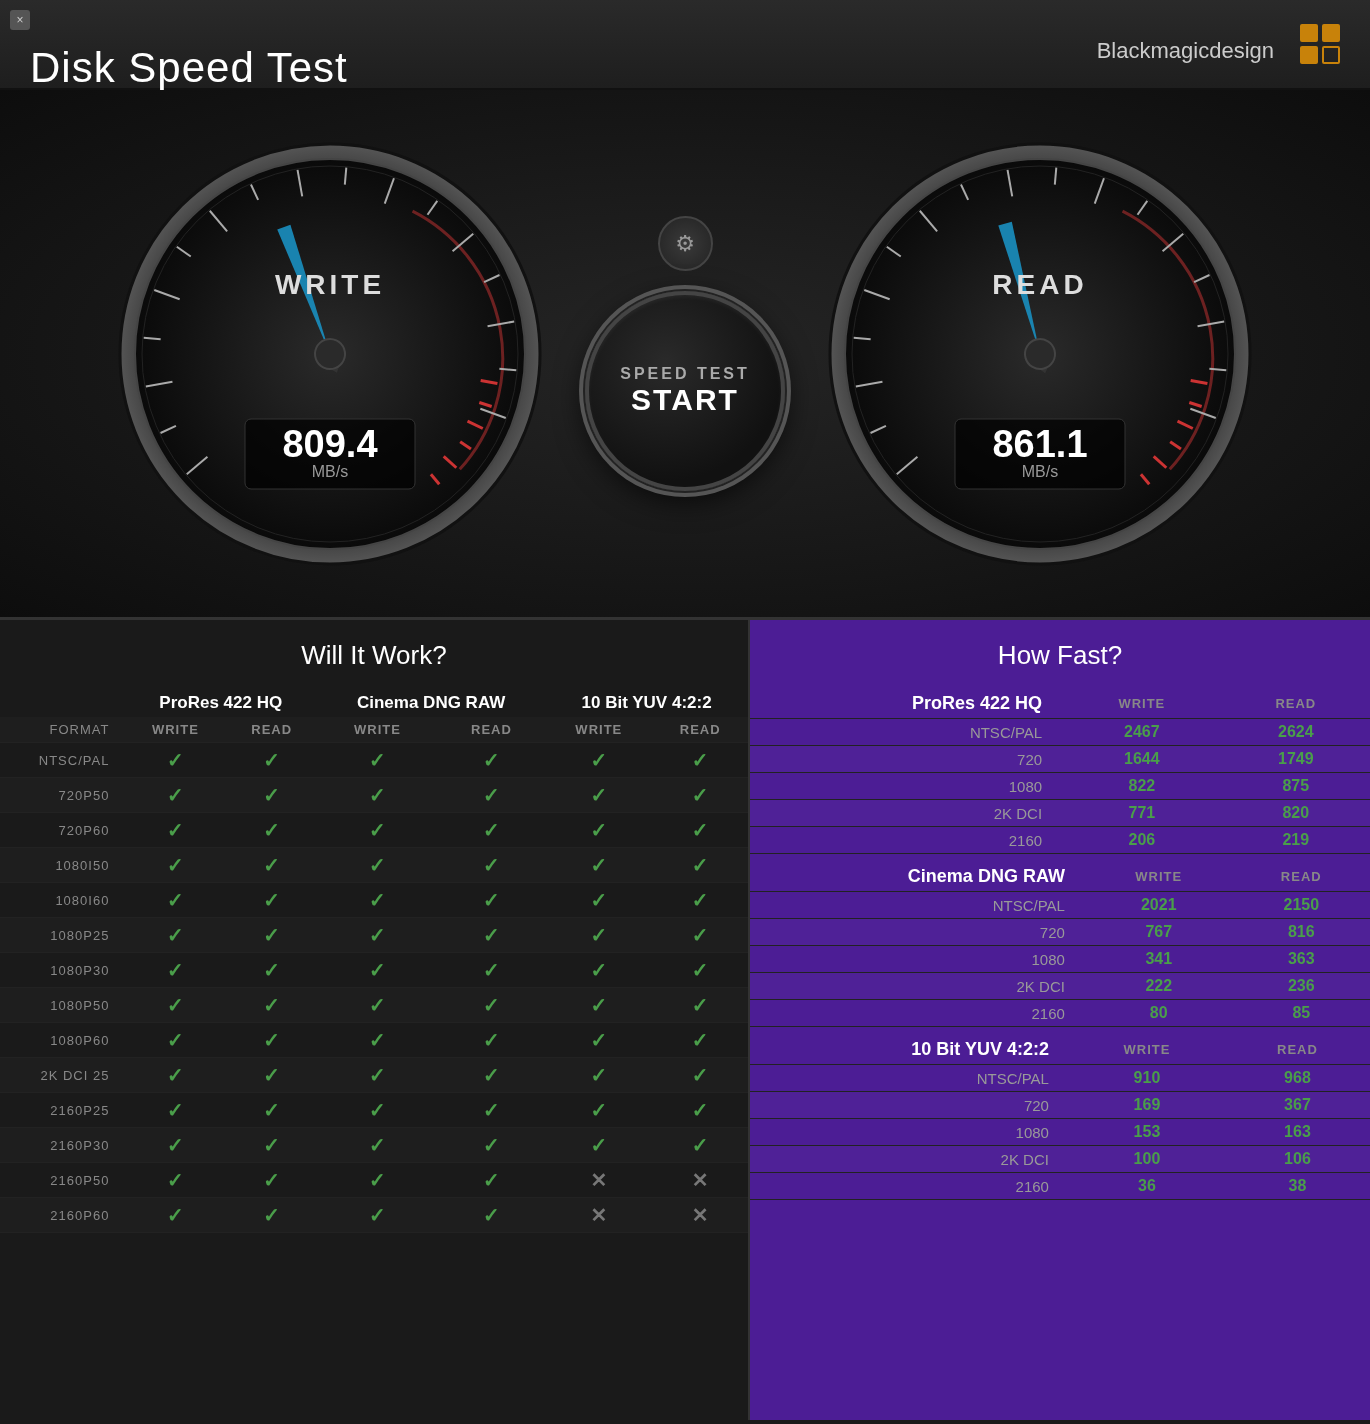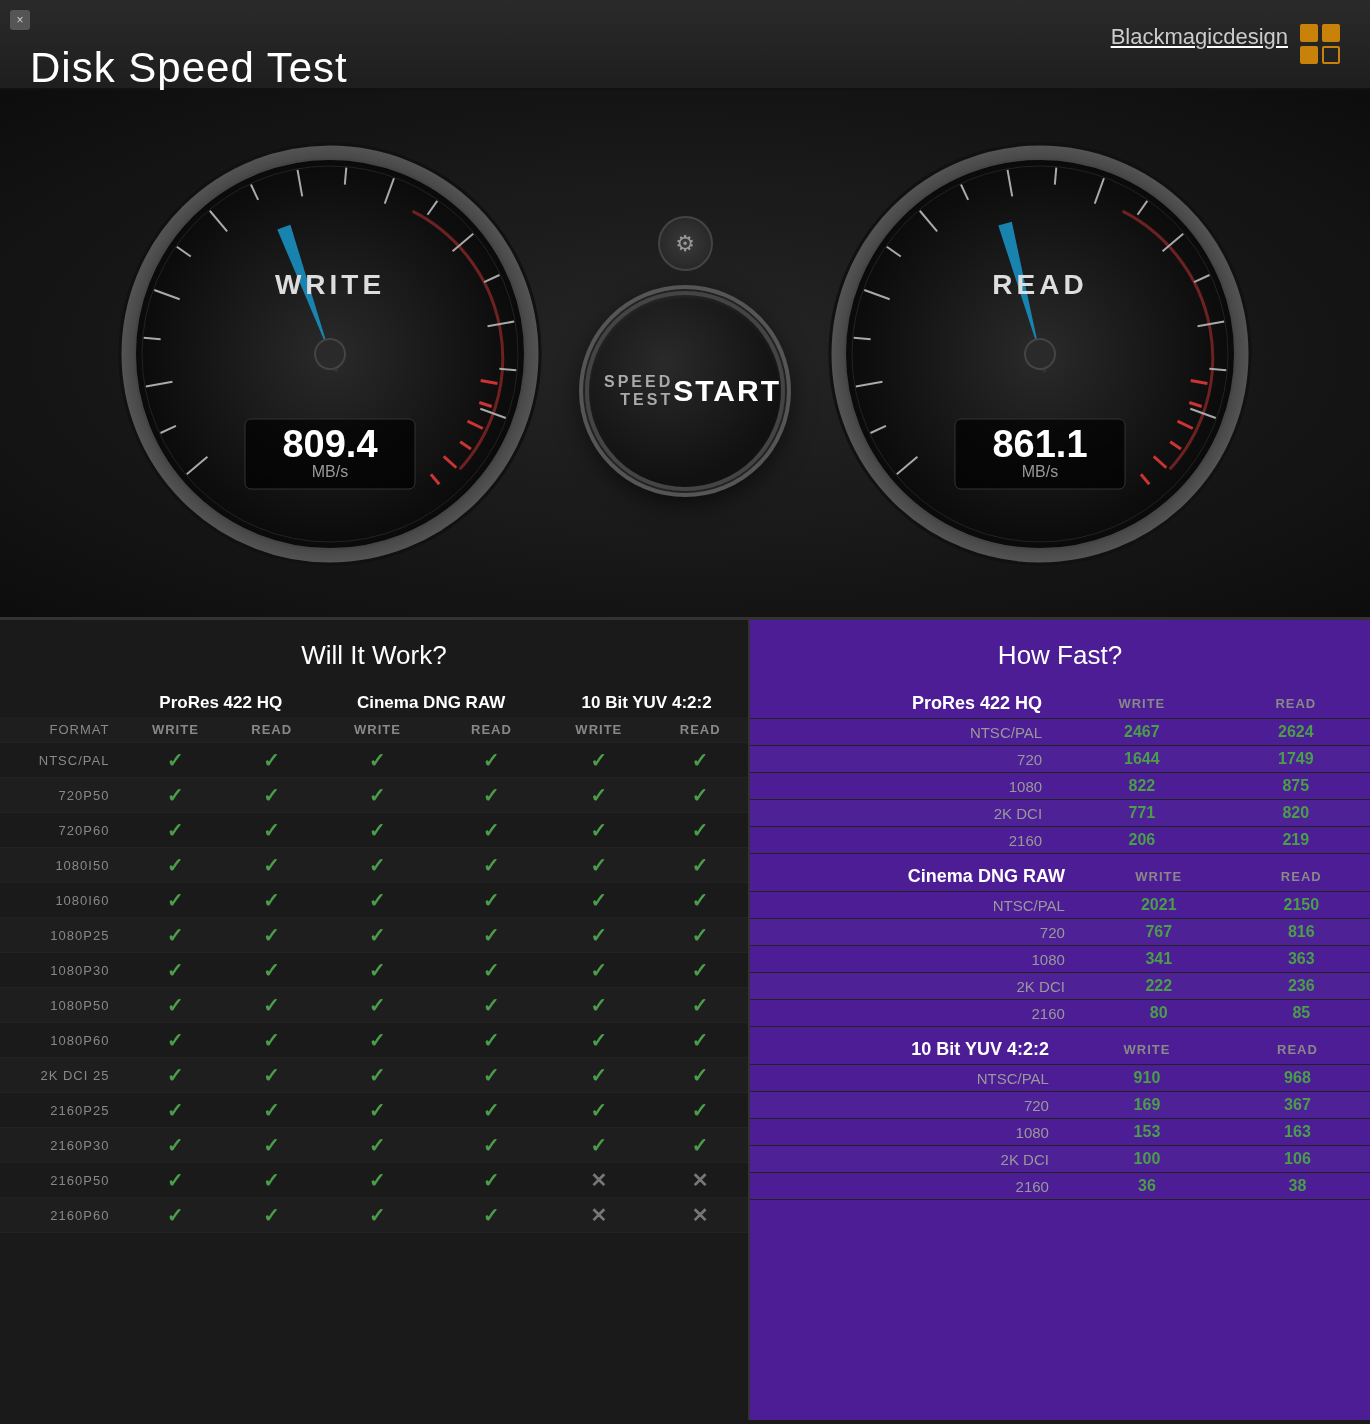--- a/index.html
+++ b/index.html
@@ -44,23 +44,22 @@
     .app-title {
       font-size: 42px;
       font-weight: 300;
       color: #fff;
       letter-spacing: 1px;
       margin-top: 48px;
     }
 
     .brand-area {
       display: flex;
-      align-items: flex-start;
-      gap: 12px;
-      text-decoration: underline;
+      align-items: flex-end;
+      gap: 26px;
     }
 
     .brand-name {
       font-size: 22px;
       color: #ccc;
       font-weight: 300;
     }
 
     .brand-icon {
       display: grid;
@@ -142,25 +141,25 @@
       height: 200px;
       background: radial-gradient(circle at 40% 35%, #2a2a2a, #111 70%);
       border-radius: 50%;
       border: 4px solid #444;
       box-shadow: 
         0 0 0 2px #222,
         0 0 0 6px #555,
         0 8px 30px rgba(0,0,0,0.8),
         inset 0 2px 4px rgba(255,255,255,0.05);
       display: flex;
-      flex-direction: row;
+      flex-direction: column;
       align-items: center;
       justify-content: center;
       cursor: pointer;
-      text-align: right;
+      text-align: left;
     }
 
     .start-btn-sub {
       font-size: 16px;
       color: #aaa;
       letter-spacing: 3px;
       font-weight: bold;
     }
 
     .start-btn-main {

